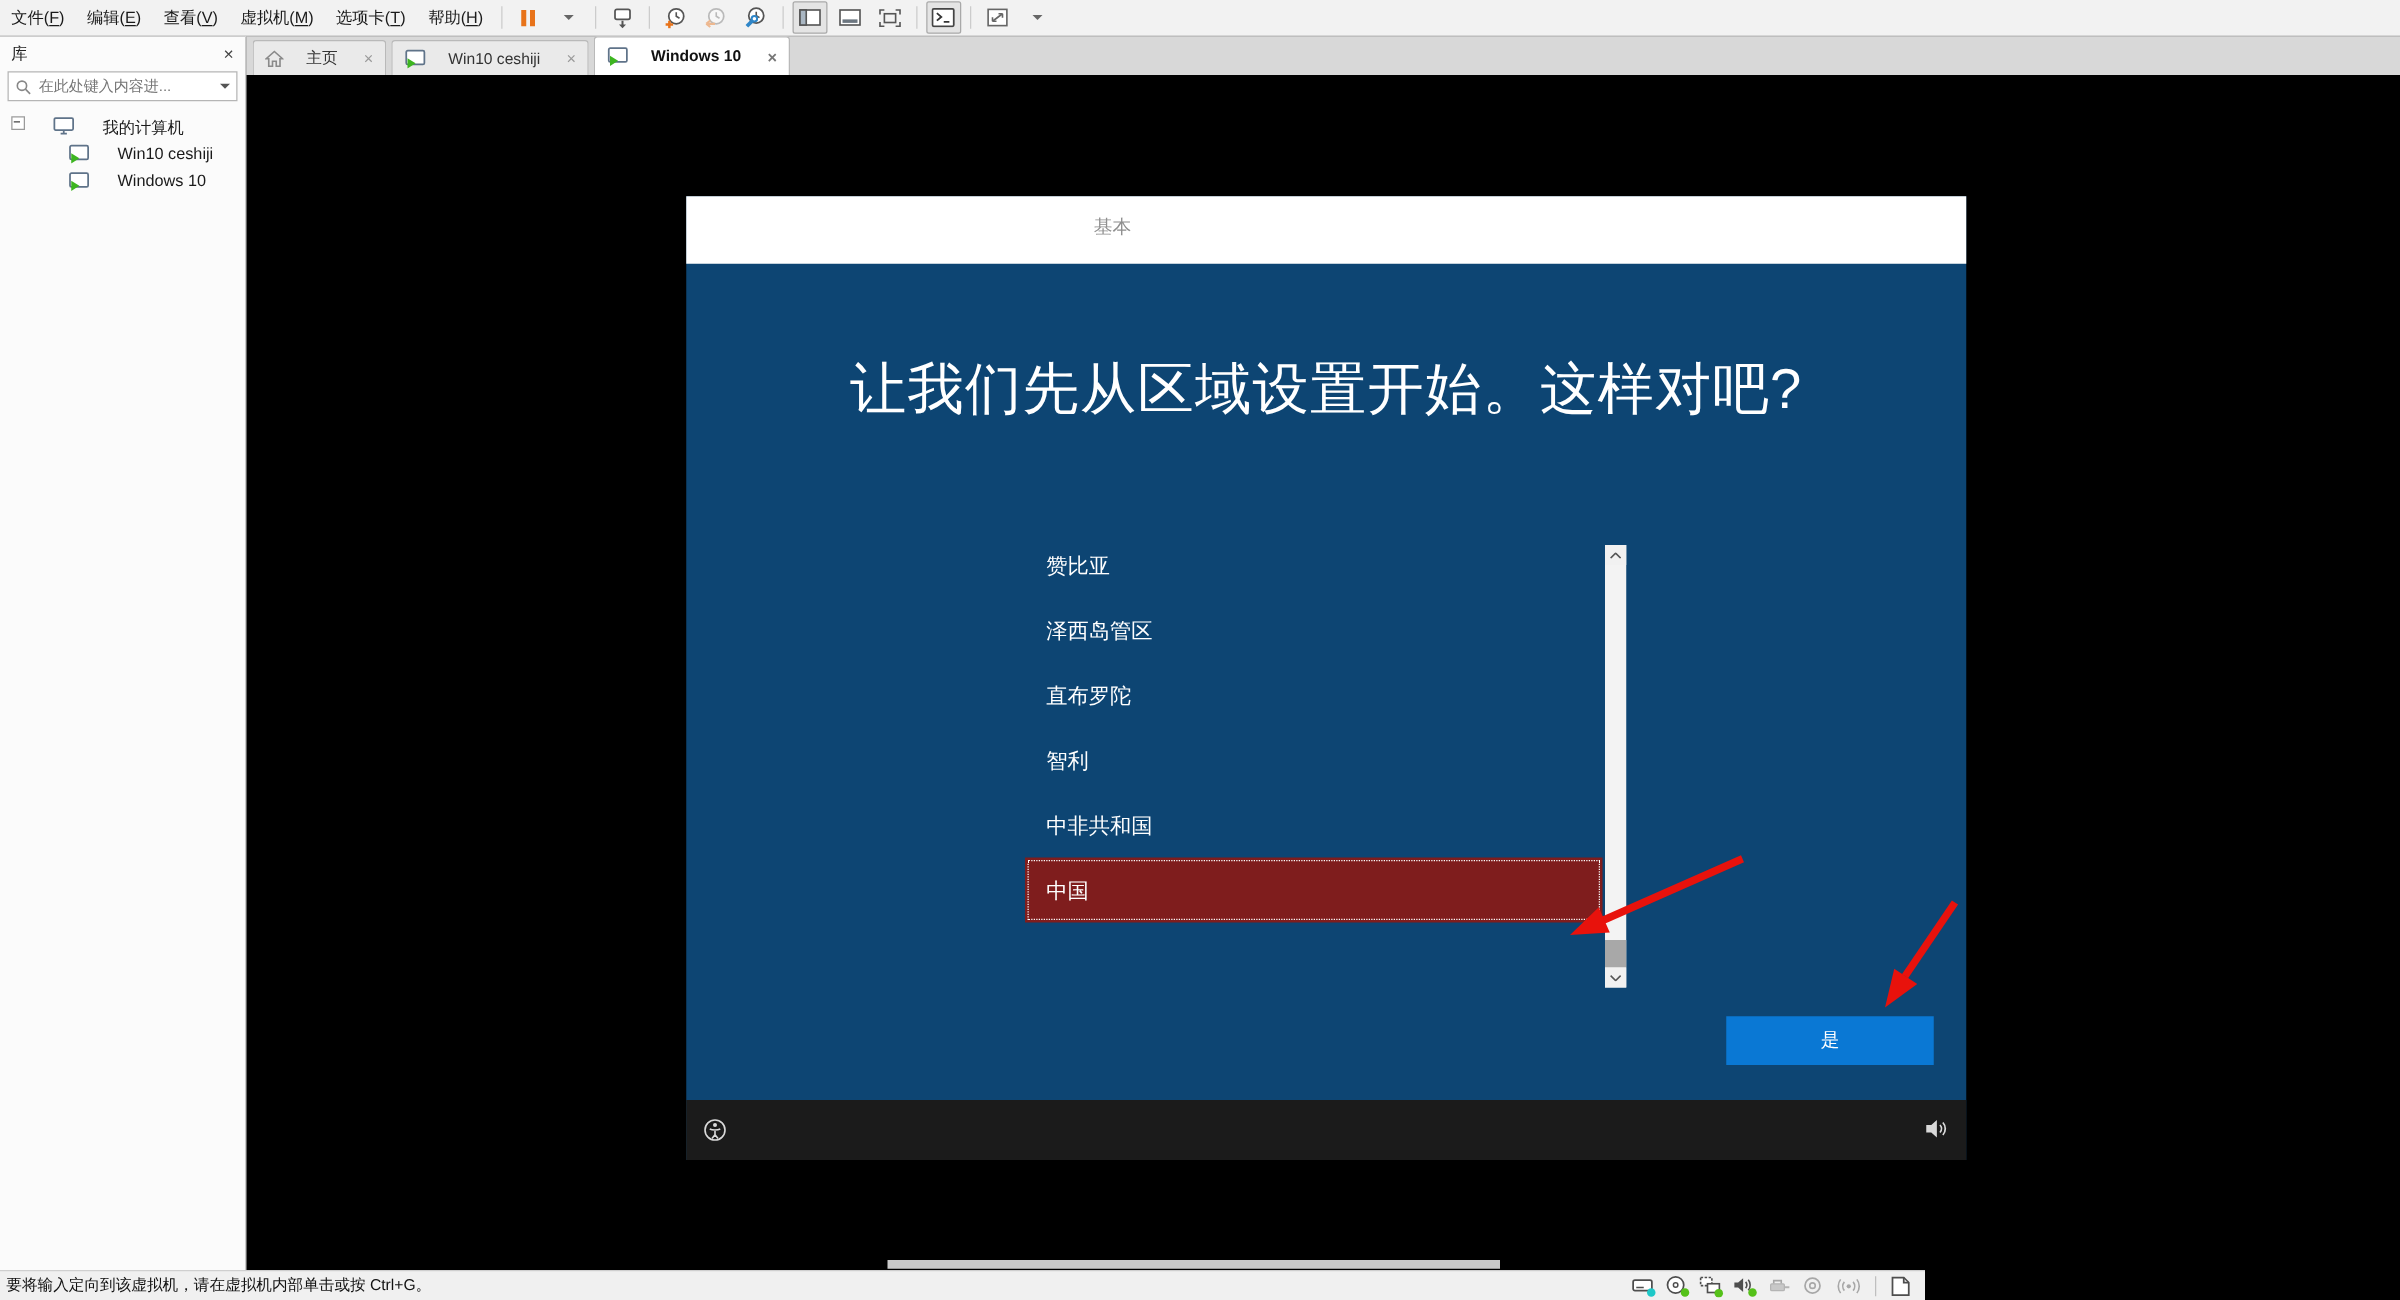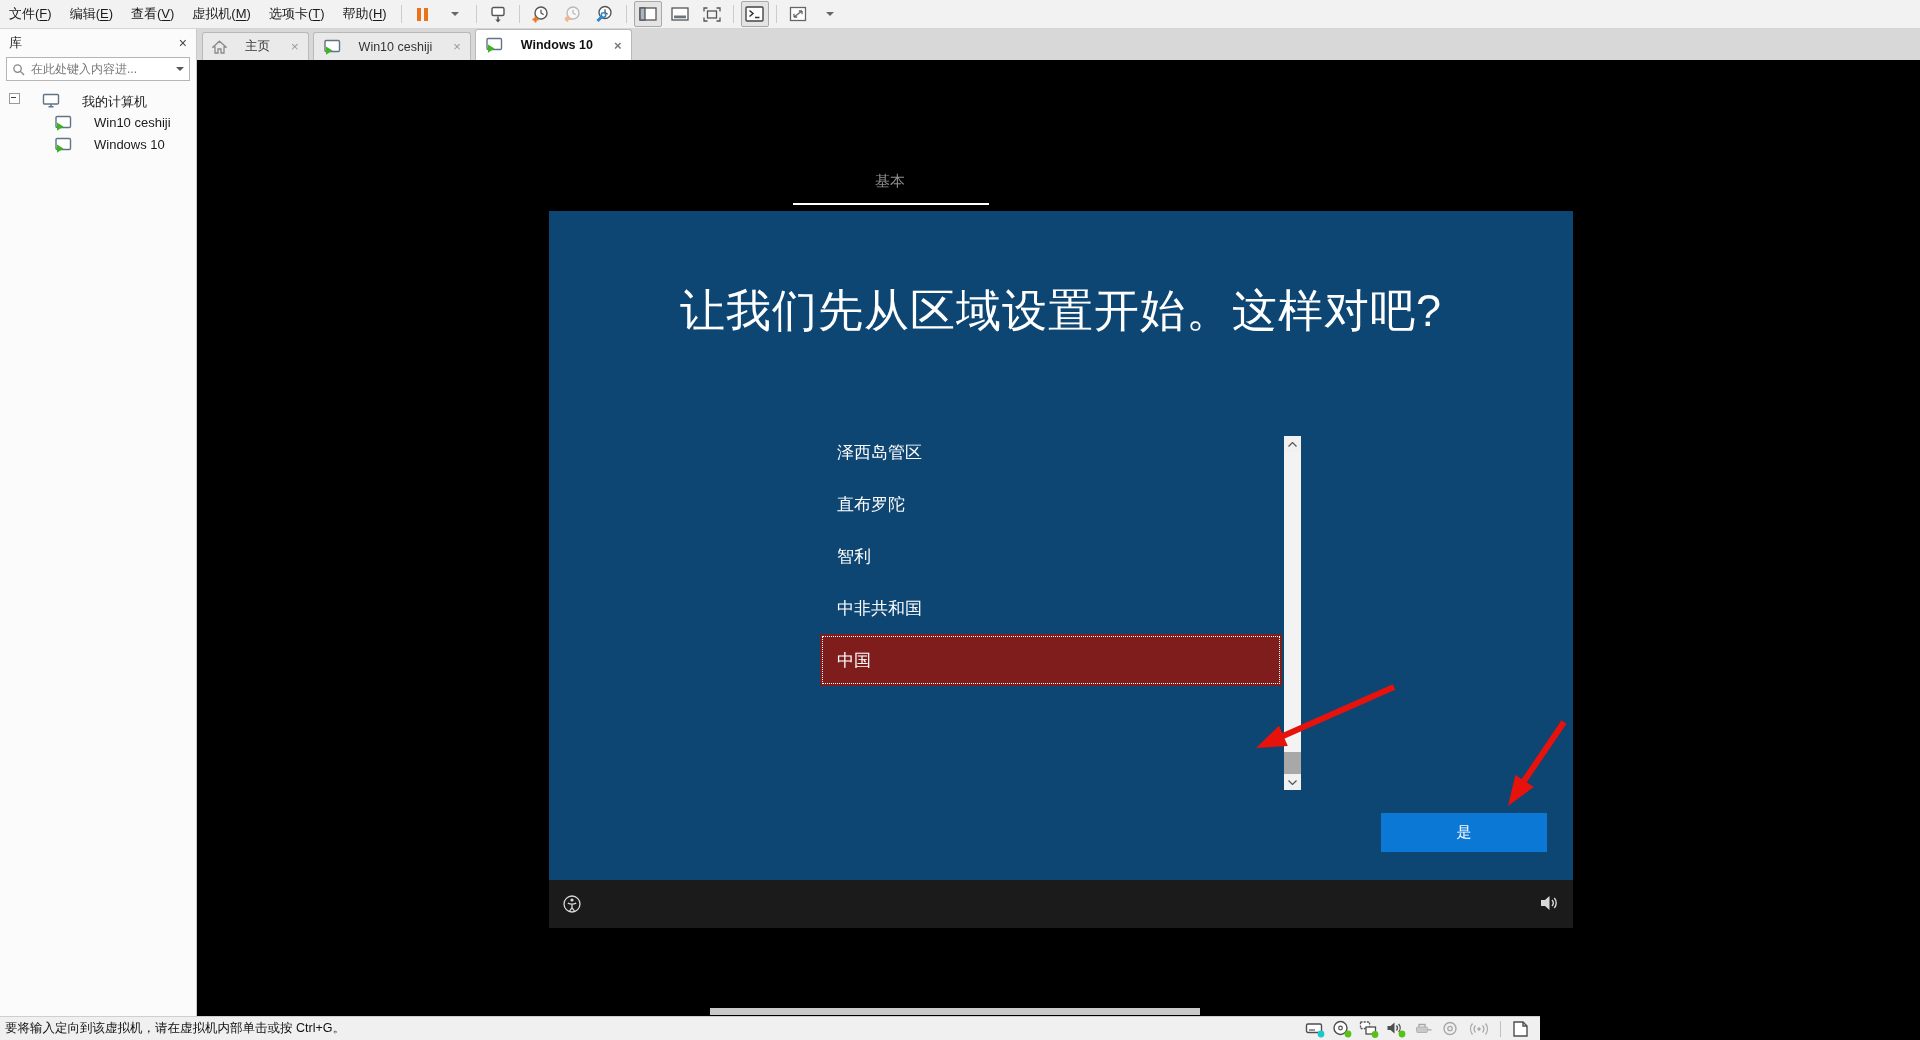--- a/index.html
+++ b/index.html
@@ -41,21 +41,21 @@
                    font-family:"Liberation Sans",sans-serif;color:#333;background:transparent}
   .tree{margin-top:12px;font-size:13px;color:#1a1a1a}
   .trow{height:22px;display:flex;align-items:flex-start;gap:22px;padding-left:9px}
   .trow.indent{padding-left:54px}
   .expander{width:9px;height:9px;border:1px solid #9a9a9a;background:#fff;position:relative;flex:none}
   .expander::after{content:"";position:absolute;left:1px;top:3px;width:5px;height:1px;background:#444}
   
   .vmarea{position:absolute;left:197px;top:60px;right:0;bottom:24px;background:#000;z-index:1}
   
   .screen{position:absolute;left:352px;top:97px;width:1024px;height:771px;background:#0d4573}
-  .oobe-head{position:absolute;left:0;top:0;width:100%;height:54px;background:#000000}
+  .oobe-head{position:absolute;left:0;top:0;width:100%;height:54px;background:#ffffff}
   .oobe-sec{position:absolute;left:291px;top:15px;width:100px;text-align:center;
             font-size:15px;color:#8f8f8f}
   .oobe-underline{position:absolute;left:244px;top:46px;width:196px;height:2px;background:#fff}
   .oobe-title{position:absolute;left:0;top:124px;width:100%;text-align:center;
               font-size:45px;color:#fff;letter-spacing:1px;font-weight:normal}
   .region-list{position:absolute;left:271px;top:269px;width:462px}
   .region{height:52px;display:flex;align-items:center;padding-left:17px;font-size:17px;
           color:#fff;box-sizing:border-box}
   .region.selected{background:#7f1d1d;outline:1px dotted #fff;outline-offset:-3px}
   .vscroll{position:absolute;left:735px;top:279px;width:17px;height:354px;background:#f3f3f3}
@@ -240,20 +240,21 @@
 </div>
 
 <div class="vmarea">
   <div class="screen">
     <div class="oobe-head">
       <span class="oobe-sec">基本</span>
       <span class="oobe-underline"></span>
     </div>
     <div class="oobe-title">让我们先从区域设置开始。这样对吧?</div>
     <div class="region-list">
+      <div class="region">赞比亚</div>
       <div class="region">泽西岛管区</div>
       <div class="region">直布罗陀</div>
       <div class="region">智利</div>
       <div class="region">中非共和国</div>
       <div class="region selected">中国</div>
     </div>
     <div class="vscroll">
       <span class="vs-btn vs-up">
         <svg width="9" height="5" viewBox="0 0 9 5">
             <polyline points="0.5,4.5 4.5,0.5 8.5,4.5" fill="none" stroke="#555" stroke-width="1.2"></polyline>

